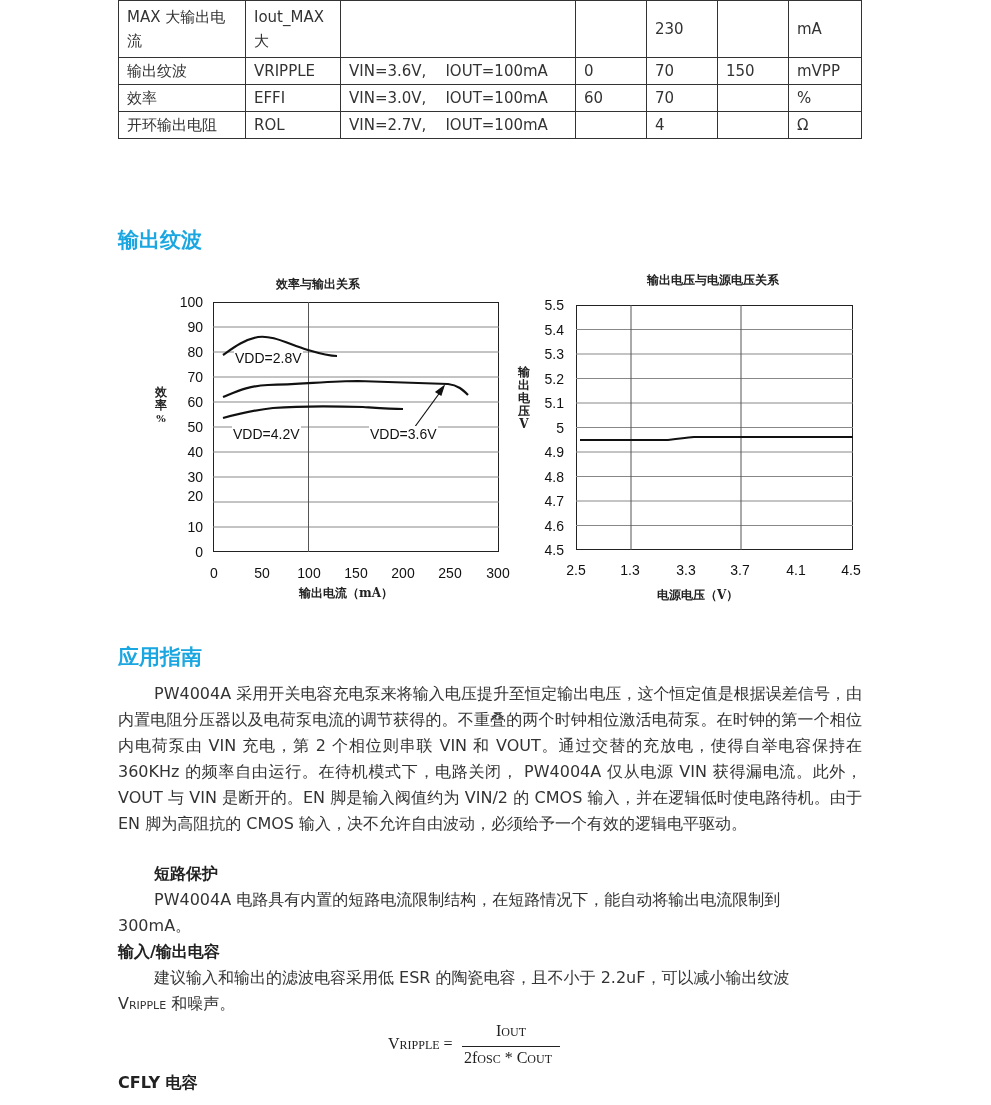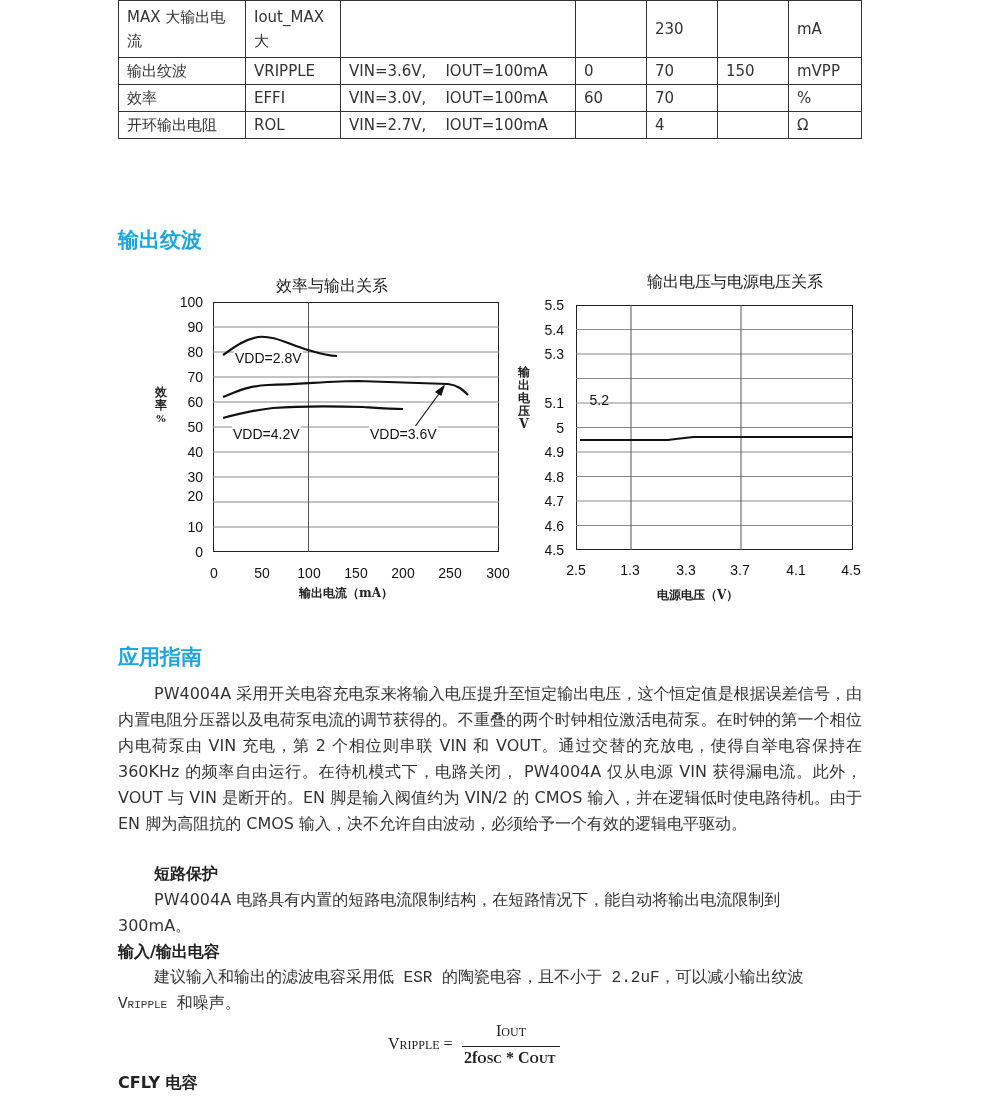--- a/index.html
+++ b/index.html
@@ -15,21 +15,21 @@
   table.spec td.c1 { width: 78px; }
   table.spec td.c2 { width: 218px; }
   table.spec td.c3 { width: 54px; }
   table.spec td.c4 { width: 54px; }
   table.spec td.c5 { width: 54px; }
   table.spec td.cell-multi { line-height: 24px; padding-top: 2px; padding-bottom: 2px; }
 
   .section-title { position: absolute; left: 118px; font-size: 21px; font-weight: bold; color: #1aa6e0; }
 
   
-  .chart-title { position: absolute; font-size: 16px; font-weight: normal; color: #222;
+  .chart-title { position: absolute; font-size: 12px; font-weight: bold; color: #222;
                  font-family: "DejaVu Serif", serif; }
   .plot { position: absolute; border: 1px solid #222; box-sizing: border-box; background: #fff; }
   .tick-y { position: absolute; font-size: 14px; text-align: right; width: 40px; color: #111;
             font-family: "Liberation Sans", sans-serif; }
   .tick-x { position: absolute; font-size: 14px; text-align: center; width: 40px; color: #111;
             font-family: "Liberation Sans", sans-serif; }
   .vlabel { position: absolute; font-size: 12px; font-weight: bold; line-height: 13px; width: 14px;
             text-align: center; font-family: "DejaVu Serif", serif; }
   .xlabel { position: absolute; font-size: 12px; font-weight: bold; font-family: "DejaVu Serif", serif; }
   .series-label { position: absolute; font-size: 14px; color: #111; background: #fff;
@@ -39,21 +39,21 @@
   .para { position: absolute; left: 118px; width: 744px; font-size: 16px; line-height: 26px; color: #333;
           text-align: justify; }
   .para .indent { display: inline-block; width: 36px; }
   .subhead { position: absolute; font-size: 16px; font-weight: bold; color: #222; }
   .smallcaps { font-size: 11px; }
   .formula { position: absolute; left: 388px; top: 1022px; font-family: "Liberation Serif", serif;
              font-size: 16px; color: #222; }
   .formula .lhs { position: absolute; left: 0; top: 13px; white-space: nowrap; }
   .formula .num { position: absolute; left: 108px; top: 0; white-space: nowrap; }
   .formula .bar { position: absolute; left: 74px; top: 24px; width: 98px; height: 1px; background: #222; }
-  .formula .den { position: absolute; left: 76px; top: 27px; white-space: nowrap; font-weight: bold; }
+  .formula .den { position: absolute; left: 76px; top: 27px; white-space: nowrap; }
   .sc { font-size: 12px; }
 </style>
 </head>
 <body>
 
 <table class="spec">
   <tbody>
       <tr class="first">
     <td class="c0 cell-multi"><span>MAX 大输出电</span><br><span>流</span></td>
     <td class="c1 cell-multi"><span>Iout_MAX</span><br><span>大</span></td>
@@ -171,21 +171,21 @@
         <line x1="55" y1="0" x2="55" y2="245" stroke="#555"></line>
         <line x1="165" y1="0" x2="165" y2="245" stroke="#555"></line>
       </g>
       <path d="M4,135 L92,135 C100,134 108,133 118,132 L277,132" stroke="#111" stroke-width="2" fill="none"></path>
     </svg>
   </div>
 
   <div class="tick-y" style="left:524px; top:297px;">5.5</div>
   <div class="tick-y" style="left:524px; top:322px;">5.4</div>
   <div class="tick-y" style="left:524px; top:346px;">5.3</div>
-  <div class="tick-y" style="left:524px; top:392px;padding-left:45px;">5.2</div>
+  <div class="tick-y" style="left:524px; top:371px;">5.2</div>
   <div class="tick-y" style="left:524px; top:395px;">5.1</div>
   <div class="tick-y" style="left:524px; top:420px;">5</div>
   <div class="tick-y" style="left:524px; top:444px;">4.9</div>
   <div class="tick-y" style="left:524px; top:469px;">4.8</div>
   <div class="tick-y" style="left:524px; top:493px;">4.7</div>
   <div class="tick-y" style="left:524px; top:518px;">4.6</div>
   <div class="tick-y" style="left:524px; top:542px;">4.5</div>
 
   <div class="tick-x" style="left:556px; top:562px;">2.5</div>
   <div class="tick-x" style="left:610px; top:562px;">1.3</div>
@@ -205,21 +205,21 @@
 </div>
 
 <div class="section-title" style="top:643px;">应用指南</div>
 
 <div class="para" style="top:681px;"><span class="indent"></span><span>PW4004A 采用开关电容充电泵来将输入电压提升至恒定输出电压，这个恒定值是根据误差信号，由内置电阻分压器以及电荷泵电流的调节获得的。不重叠的两个时钟相位激活电荷泵。在时钟的第一个相位内电荷泵由 VIN 充电，第 2 个相位则串联 VIN 和 VOUT。通过交替的充放电，使得自举电容保持在 360KHz 的频率自由运行。在待机模式下，电路关闭， PW4004A 仅从电源 VIN 获得漏电流。此外， VOUT 与 VIN 是断开的。EN 脚是输入阀值约为 VIN/2 的 CMOS 输入，并在逻辑低时使电路待机。由于 EN 脚为高阻抗的 CMOS 输入，决不允许自由波动，必须给予一个有效的逻辑电平驱动。</span></div>
 
 <div class="subhead" style="left:154px; top:864px;">短路保护</div>
 <div class="para" style="top:887px;"><span class="indent"></span><span>PW4004A 电路具有内置的短路电流限制结构，在短路情况下，能自动将输出电流限制到</span><br><span>300mA。</span></div>
 
 <div class="subhead" style="left:118px; top:942px;">输入/输出电容</div>
-<div class="para" style="top:965px;font-family:Liberation Mono, monospace;"><span class="indent"></span><span>建议输入和输出的滤波电容采用低 ESR 的陶瓷电容，且不小于 2.2uF，可以减小输出纹波</span><br><span>V</span><span class="smallcaps">RIPPLE</span><span> 和噪声。</span></div>
+<div class="para" style="top:965px;"><span class="indent"></span><span>建议输入和输出的滤波电容采用低 ESR 的陶瓷电容，且不小于 2.2uF，可以减小输出纹波</span><br><span>V</span><span class="smallcaps">RIPPLE</span><span> 和噪声。</span></div>
 
 <div class="formula">
   <div class="lhs"><span>V</span><span class="sc">RIPPLE</span><span> =</span></div>
   <div class="num"><span>I</span><span class="sc">OUT</span></div>
   <div class="bar"></div>
   <div class="den"><span>2f</span><span class="sc">OSC</span><span> * C</span><span class="sc">OUT</span></div>
 </div>
 
 <div class="subhead" style="left:118px; top:1073px;">CFLY 电容</div>
 

